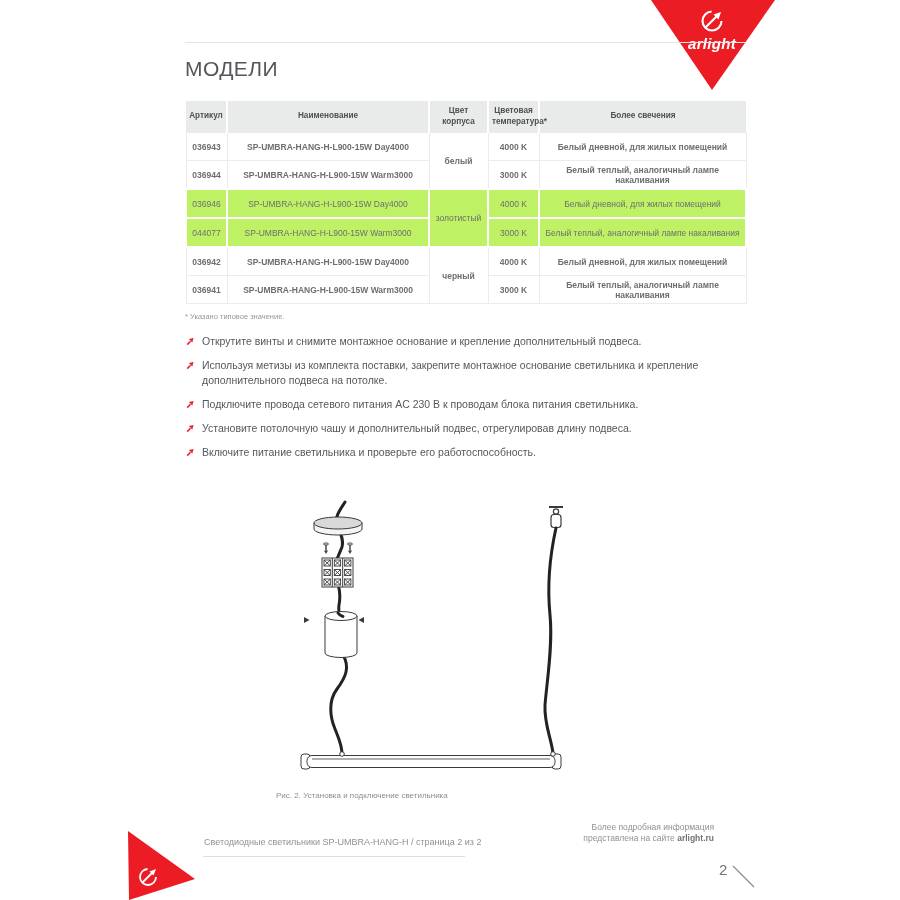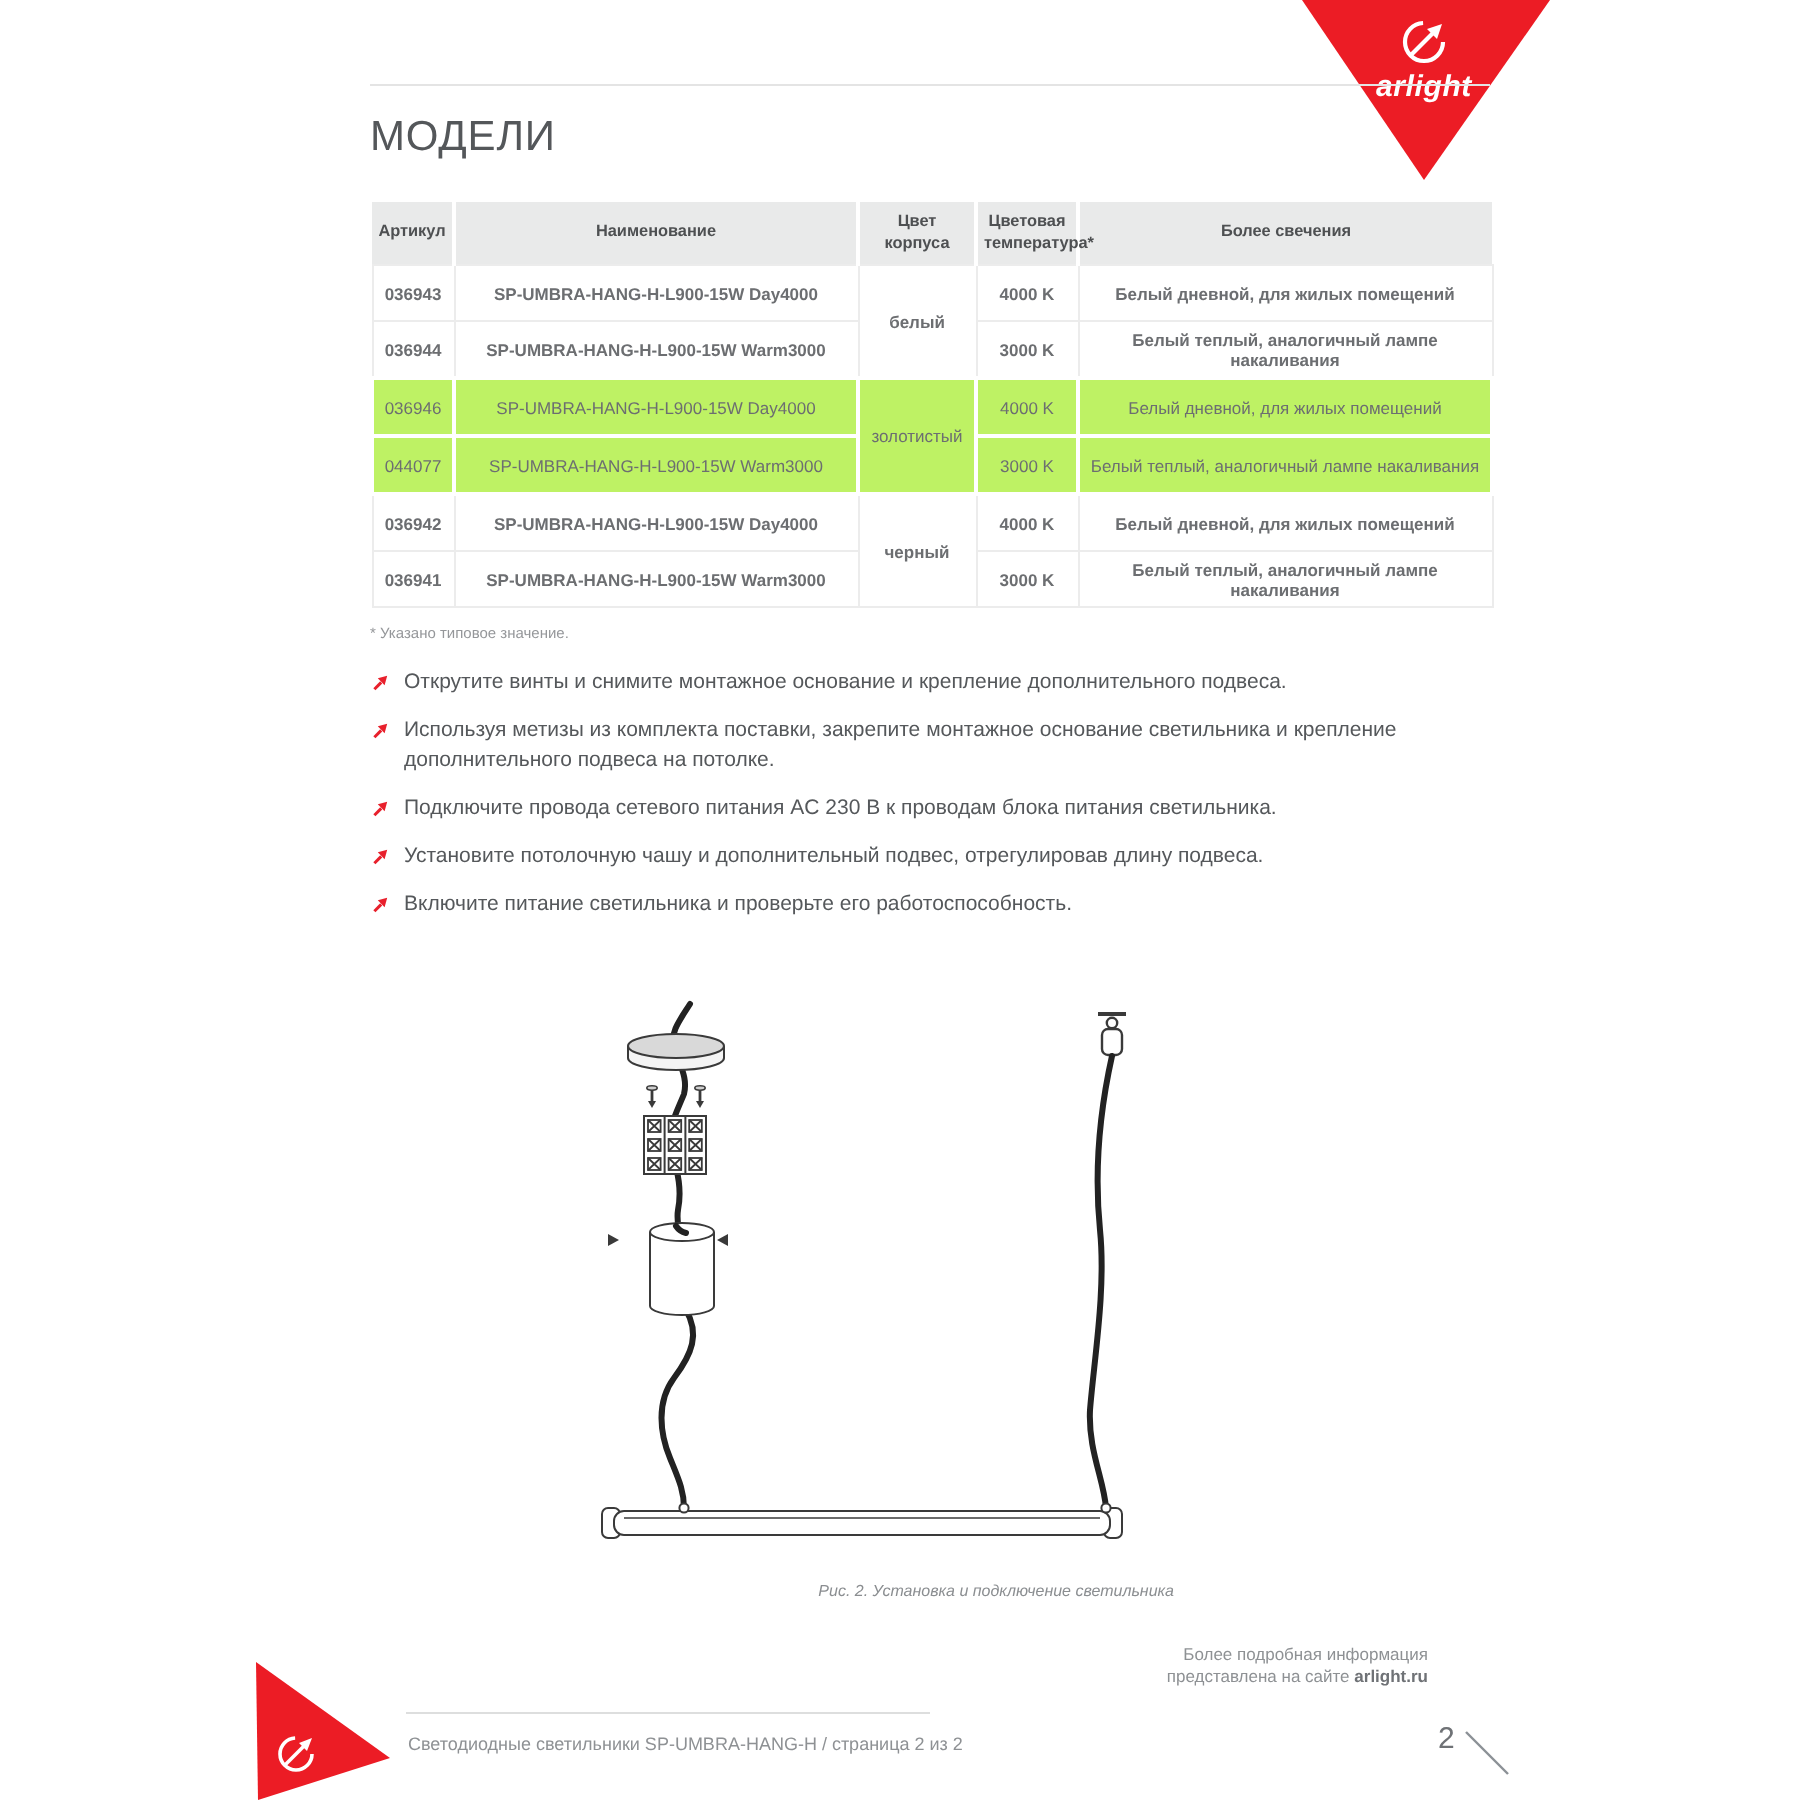--- a/index.html
+++ b/index.html
@@ -23,30 +23,30 @@
   tr.plain td{border:1px solid #ececec;font-weight:bold;}
   tr.shaded td{background:#bef264;border:2px solid #ffffff;}
   .footnote{font-size:7.5px;color:#95979a;margin-top:8px;}
   
   ul.steps{list-style:none;margin:13px 0 0 0;padding:0;width:556px;}
   ul.steps li{position:relative;padding-left:17px;margin-bottom:9px;
     font-size:10.5px;line-height:15px;color:#55585b;}
   ul.steps li .mark{position:absolute;left:1px;top:3px;width:9px;height:9px;}
   
   .diagram{position:absolute;left:290px;top:495px;}
-  .fig-caption{position:absolute;left:297px;top:791px;width:290px;text-align:right;
-    font-size:8px;color:#8b8e91;font-style:italic;}
+  .fig-caption{position:absolute;left:276px;top:791px;width:290px;text-align:left;
+    font-size:8px;color:#8b8e91;}
   
   .brand-top{position:absolute;left:645px;top:0;width:134px;height:92px;}
   .brand-top .word{position:absolute;left:0;top:35px;width:134px;text-align:center;
     color:#fff;font-size:15px;font-weight:bold;font-style:italic;letter-spacing:.3px;}
   
   .logo-bottom{position:absolute;left:126px;top:828px;}
   .foot-divider{position:absolute;left:203px;top:856px;width:262px;border-top:1px solid #dddede;}
-  .foot-left{position:absolute;left:204px;top:867px;font-size:9px;color:#8e9194;}
+  .foot-left{position:absolute;left:204px;top:837px;font-size:9px;color:#8e9194;}
   .foot-right{position:absolute;right:186px;top:822px;text-align:right;font-size:8.5px;
     line-height:11px;color:#8e9194;}
   .foot-right b{color:#6f7276;}
   .page-num{position:absolute;left:719px;top:861px;font-size:15px;color:#6f7276;}
   .page-slash{position:absolute;left:731px;top:863px;}
 </style>
 </head>
 <body>
 
 <div class="brand-top">
@@ -127,21 +127,21 @@
 
   <div class="footnote">* Указано типовое значение.</div>
 
 
   <ul class="steps">
     <li>
       <svg class="mark" viewBox="0 0 9 9">
           <line x1="1.2" y1="7.6" x2="4.6" y2="4.2" stroke="#e8202c" stroke-width="1.5"></line>
           <polygon points="7.6,0.9 2.9,2.1 6.3,5.6" fill="#e8202c"></polygon>
         </svg>
-      <span>Открутите винты и снимите монтажное основание и крепление дополнительного подвеса.</span>
+      <span>Открутите винты и снимите монтажное основание и крепление дополнительный подвеса.</span>
     </li>
     <li>
       <svg class="mark" viewBox="0 0 9 9">
           <line x1="1.2" y1="7.6" x2="4.6" y2="4.2" stroke="#e8202c" stroke-width="1.5"></line>
           <polygon points="7.6,0.9 2.9,2.1 6.3,5.6" fill="#e8202c"></polygon>
         </svg>
       <span>Используя метизы из комплекта поставки, закрепите монтажное основание светильника и крепление дополнительного подвеса на потолке.</span>
     </li>
     <li>
       <svg class="mark" viewBox="0 0 9 9">

